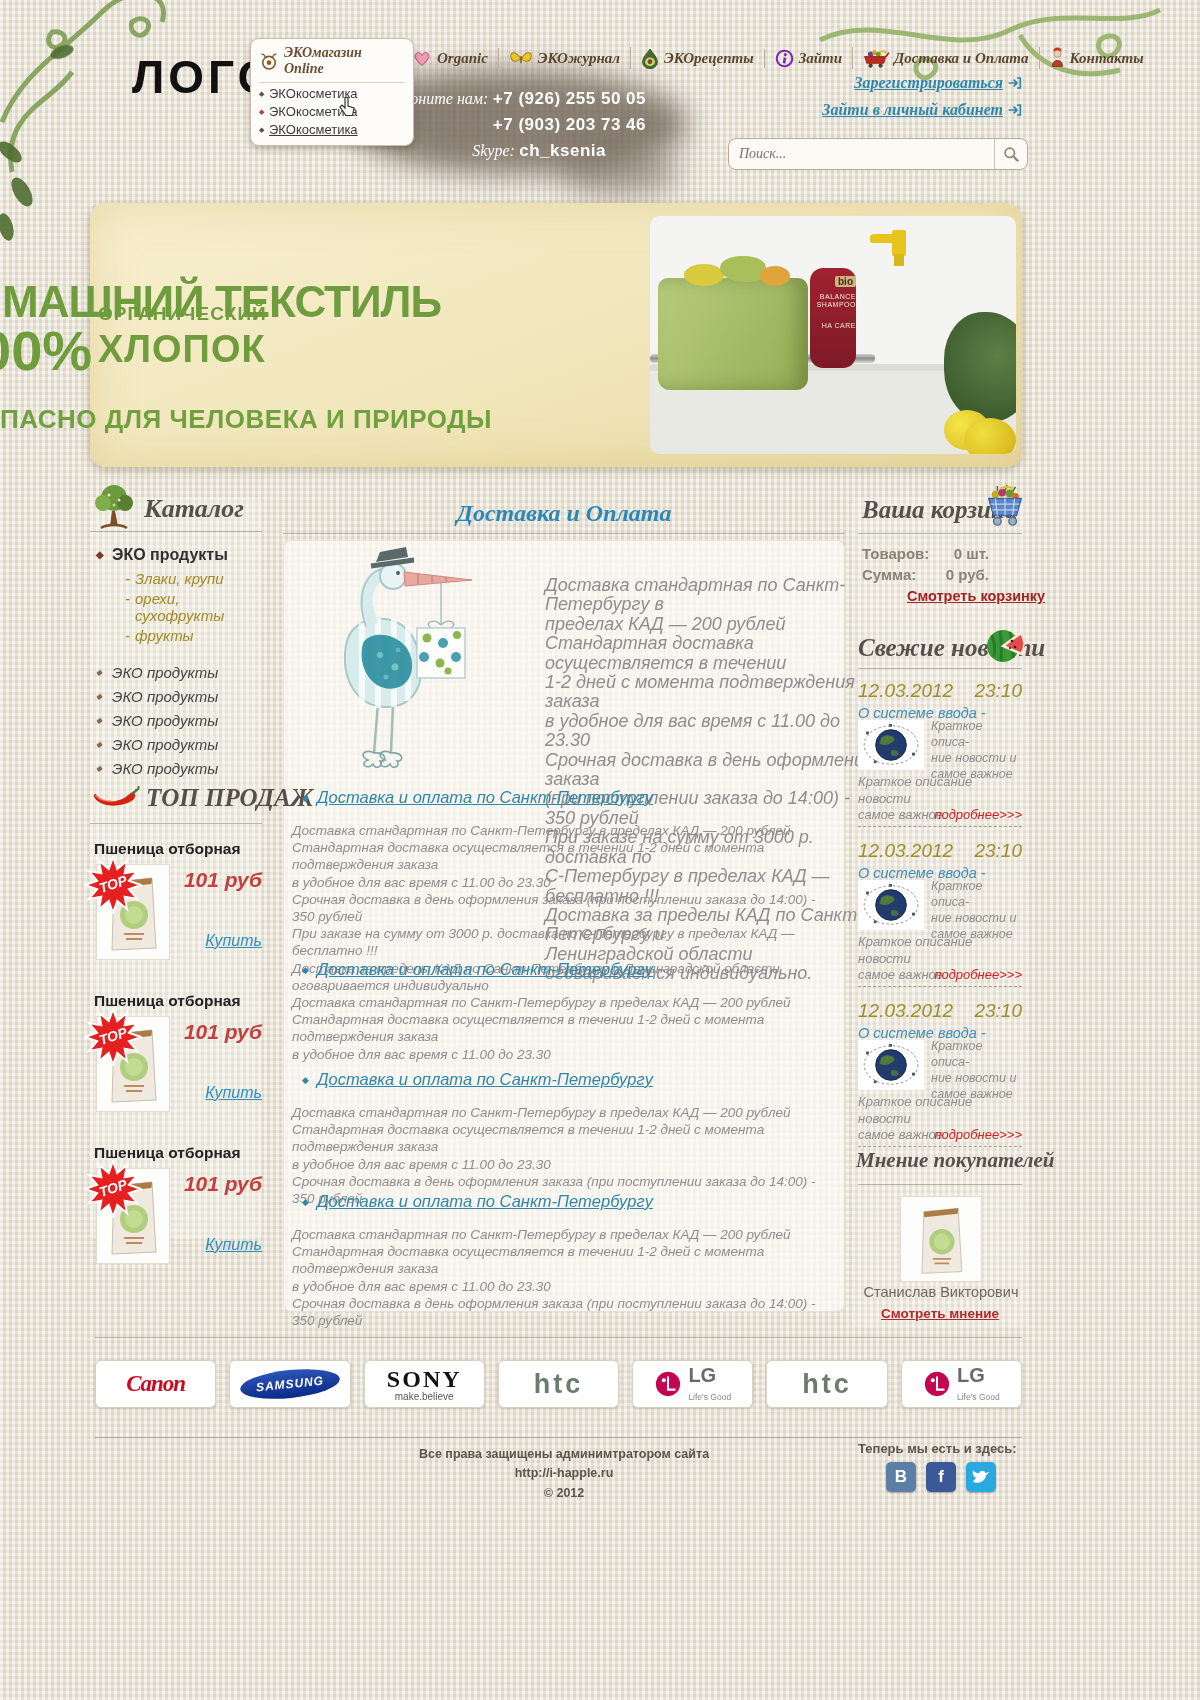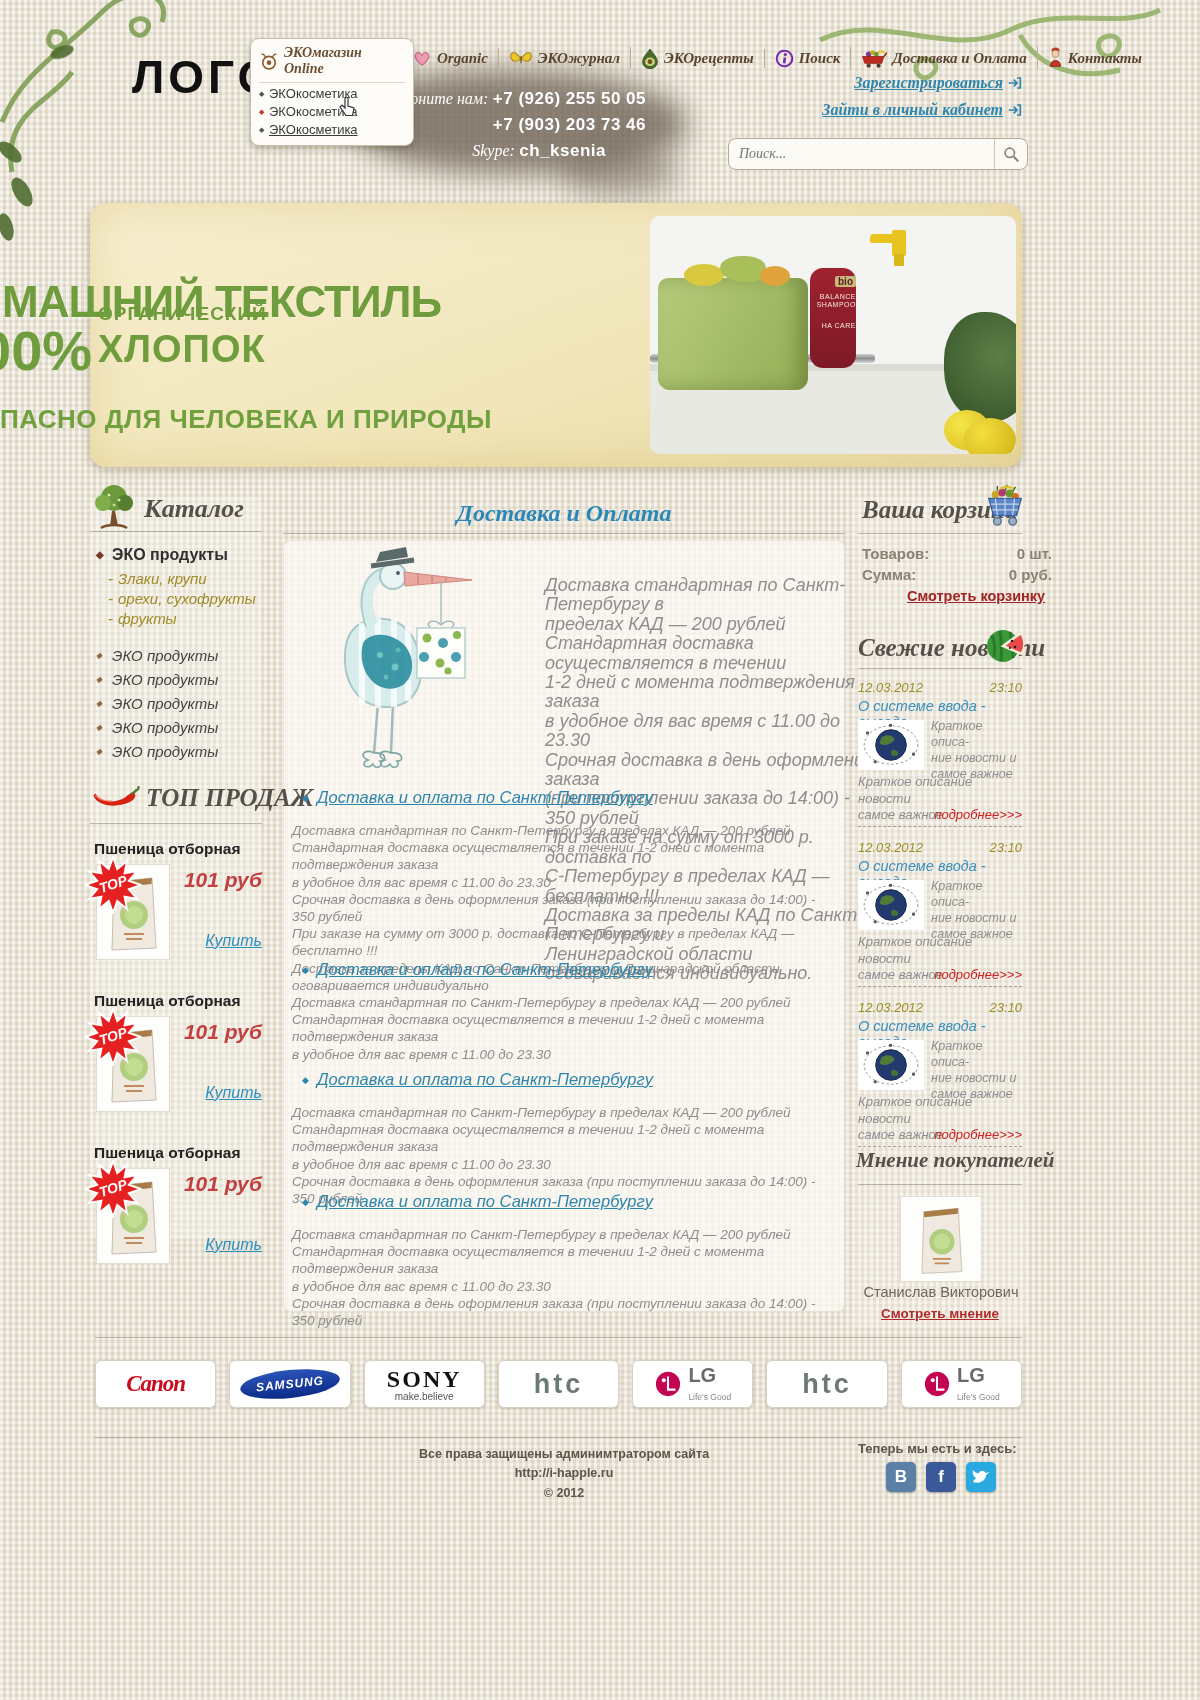--- a/index.html
+++ b/index.html
@@ -82,21 +82,21 @@
 
   
   .col-panel{background:rgba(253,251,245,.5);border-radius:6px;}
   .sec-title{font-family:"Liberation Serif",serif;font-style:italic;font-weight:bold;color:#56504a;}
   .rule{height:1px;background:#8d867a;opacity:.55;}
 
   
   .cat-list{left:96px;top:546px;width:164px;font-size:15px;}
   .cat-main{font-weight:bold;color:#2f2f2f;font-size:16px;position:relative;padding-left:16px;margin-bottom:6px;}
   .cat-main::before{content:"◆";color:#7a3a2a;font-size:10px;position:absolute;left:0;top:3px;}
-  .cat-sub{font-style:italic;color:#a08b28;padding-left:22px;margin:3px 0;cursor:pointer;position:relative;}
+  .cat-sub{font-style:italic;color:#a08b28;padding-left:22px;margin:3px 17px;cursor:pointer;position:relative;}
   .cat-sub::before{content:"-";position:absolute;left:12px;color:#a08b28;}
   .cat-other{font-style:italic;color:#444;padding-left:16px;margin:7px 0;cursor:pointer;position:relative;}
   .cat-other::before{content:"◆";color:#8a6a4a;font-size:8px;position:absolute;left:0;top:4px;}
   .product{position:absolute;left:94px;width:168px;height:142px;}
   .prod-name{font-weight:bold;font-size:15.5px;color:#222;}
   .prod-img{position:absolute;left:2px;top:24px;width:72px;height:94px;background:#fdfdfb;border:1px solid #e3ddcf;display:flex;align-items:center;justify-content:center;}
   .badge{position:absolute;left:-10px;top:16px;width:58px;height:58px;z-index:5;}
   .badge svg{display:block;}
   .badge .t{position:absolute;left:0;top:20px;width:100%;text-align:center;color:#fff;font-weight:bold;font-size:14px;font-style:italic;transform:rotate(-18deg);}
   .prod-price{position:absolute;left:72px;top:28px;width:96px;text-align:right;font-style:italic;font-size:21px;color:#c24040;font-weight:bold;}
@@ -108,25 +108,25 @@
     font-style:italic;font-weight:bold;font-size:24px;color:#2b87b8;}
   .main-panel{left:283px;top:540px;width:562px;height:772px;background:rgba(253,251,246,.72);border-radius:8px;
     box-shadow:inset 0 0 0 1px rgba(180,170,150,.25);}
   .intro{left:545px;top:576px;width:330px;font-style:italic;font-size:18px;color:#8e8e8e;line-height:19.4px;}
   .sec-head{position:absolute;left:302px;width:540px;}
   .sec-head::before{content:"◆";color:#2e86ad;font-size:9px;margin-right:8px;vertical-align:2px;}
   .sec-head a{color:#2e86ad;font-style:italic;font-size:16.5px;text-decoration:underline;cursor:pointer;}
   .sec-body{position:absolute;left:292px;width:548px;font-style:italic;font-size:13.5px;color:#8e8e8e;line-height:17.2px;}
 
   
-  .cart-row{position:absolute;left:862px;width:190px;display:flex;justify-content:space-between;
+  .cart-row{position:absolute;left:862px;width:127px;display:flex;justify-content:space-between;
     font-weight:bold;font-size:15px;color:#8a8274;}
   .cart-view{position:absolute;left:862px;top:588px;font-size:14.5px;font-weight:bold;color:#a02424;text-decoration:underline;cursor:pointer;margin-left:45px;}
   .news-item{position:absolute;left:858px;width:164px;}
-  .news-date{display:flex;justify-content:space-between;font-style:italic;font-size:13px;color:#9c8f2a;}
+  .news-date{display:flex;justify-content:space-between;font-style:italic;font-size:19px;color:#9c8f2a;}
   .news-title{margin-top:3px;font-style:italic;font-size:14.5px;color:#3a8fbe;cursor:pointer;}
   .news-img{position:absolute;left:0;top:40px;width:66px;height:50px;background:#fff;display:flex;align-items:center;justify-content:center;}
   .news-side{position:absolute;left:73px;top:38px;width:92px;font-style:italic;font-size:12.5px;color:#8e8e8e;line-height:16px;}
   .news-text{position:absolute;left:0;top:94px;width:164px;font-style:italic;font-size:13px;color:#8e8e8e;line-height:16.5px;}
   .news-more{position:absolute;left:0;top:127px;width:164px;text-align:right;font-style:italic;font-size:13px;color:#cc2222;text-decoration:none;cursor:pointer;}
   .news-div{position:absolute;left:0;top:146px;width:164px;border-top:1px dashed #a39c8c;}
   .op-img{position:absolute;left:900px;top:1196px;width:80px;height:84px;background:#fdfdfb;border:1px solid #e3ddcf;display:flex;align-items:center;justify-content:center;}
   .op-name{position:absolute;left:852px;top:1284px;width:178px;text-align:center;font-size:14.5px;color:#6e685c;}
   .op-link{position:absolute;left:852px;top:1306px;width:176px;text-align:center;font-size:13.5px;font-weight:bold;color:#b02a2a;text-decoration:underline;cursor:pointer;}
 
@@ -227,21 +227,21 @@
         <circle cx="11" cy="17.5" r="3" fill="#7a4e28"></circle>
       </svg>
       <span>ЭКОрецепты</span>
     </div>
     <div class="nav-item">
       <svg width="19" height="19" viewBox="0 0 22 22">
         <circle cx="11" cy="11" r="9" fill="none" stroke="#7a2ab0" stroke-width="2.4" transform="rotate(-8 11 11)"></circle>
         <circle cx="12" cy="6.5" r="1.8" fill="#7a2ab0"></circle>
         <path d="M11.5,10 L10.5,16.5" stroke="#7a2ab0" stroke-width="3"></path>
       </svg>
-      <span>Поиск</span>
+      <span>Зайти</span>
     </div>
     <div class="nav-item">
       <svg width="26" height="22" viewBox="0 0 34 26">
         <circle cx="10" cy="8" r="3.5" fill="#7a3a9a"></circle>
         <circle cx="15" cy="6" r="3" fill="#c8a820"></circle>
         <circle cx="20" cy="8" r="3.2" fill="#6a9a2a"></circle>
         <path d="M22,6 Q28,2 31,7" fill="none" stroke="#e0c030" stroke-width="2.5"></path>
         <path d="M2,11 L30,11 L27,20 L5,20Z" fill="#c02a1e" stroke="#8a1a12" stroke-width="1"></path>
         <path d="M30,11 L34,6" stroke="#8a1a12" stroke-width="2"></path>
         <circle cx="10" cy="23" r="2.8" fill="#5a3a2a"></circle>

